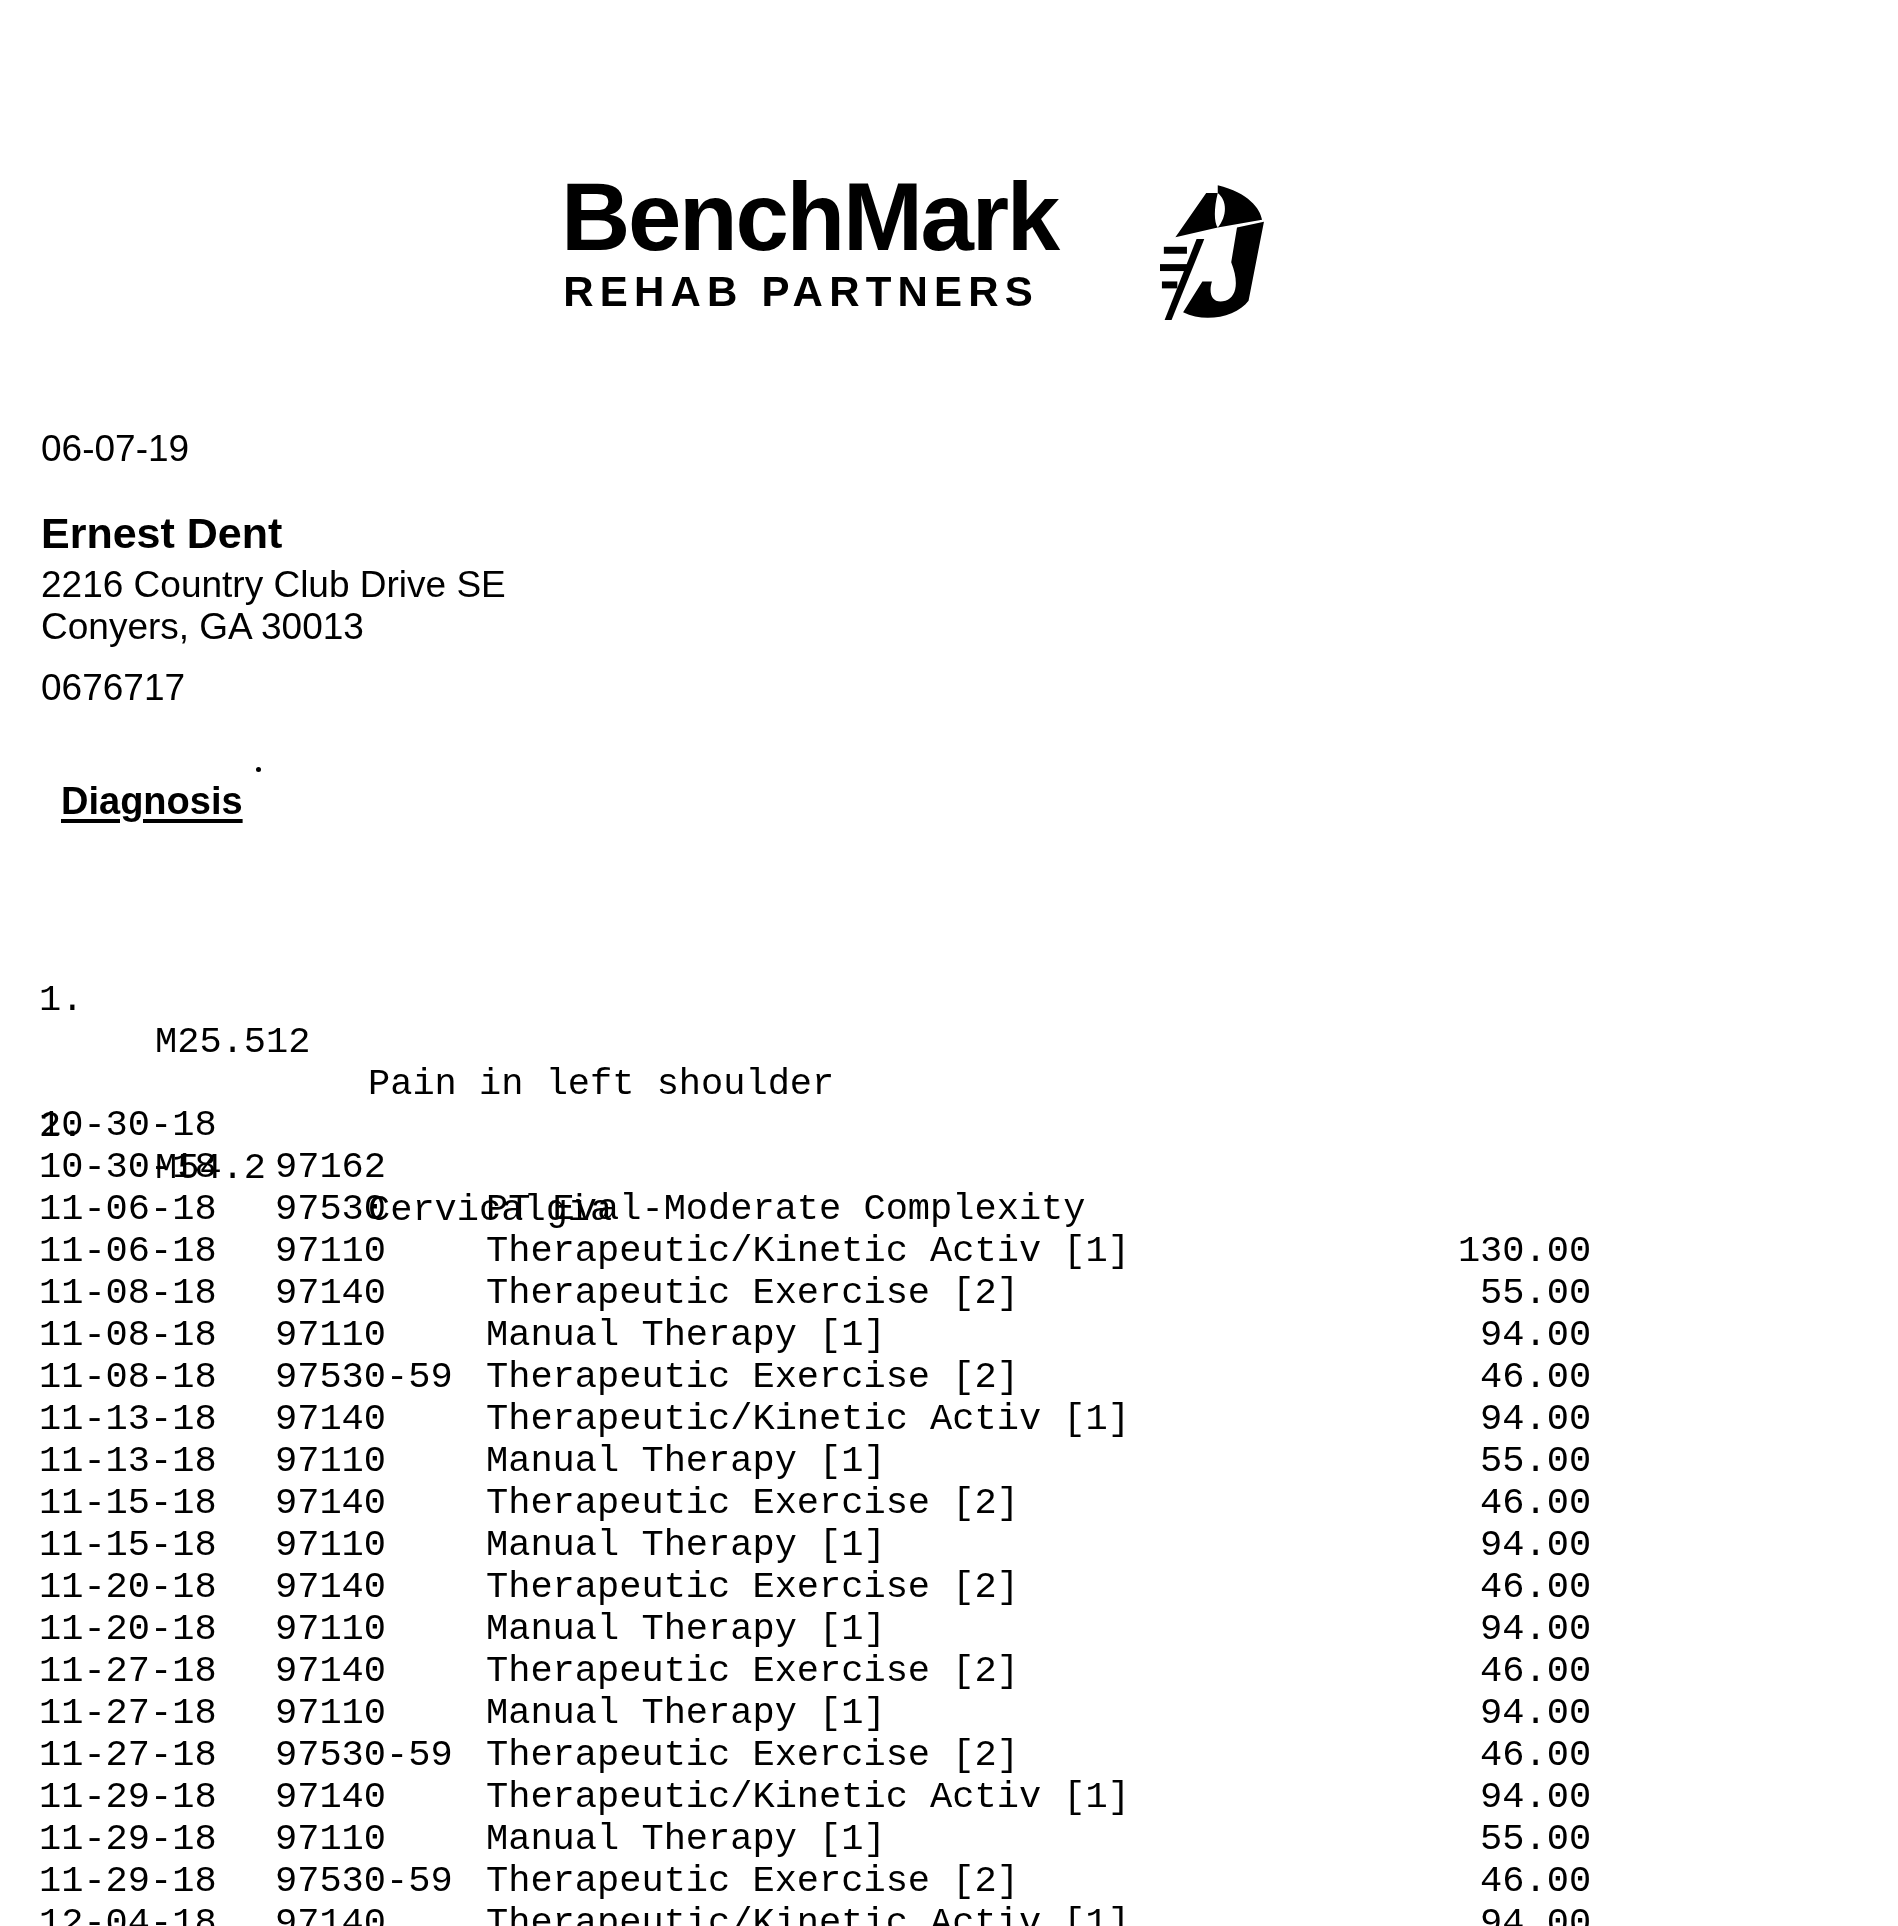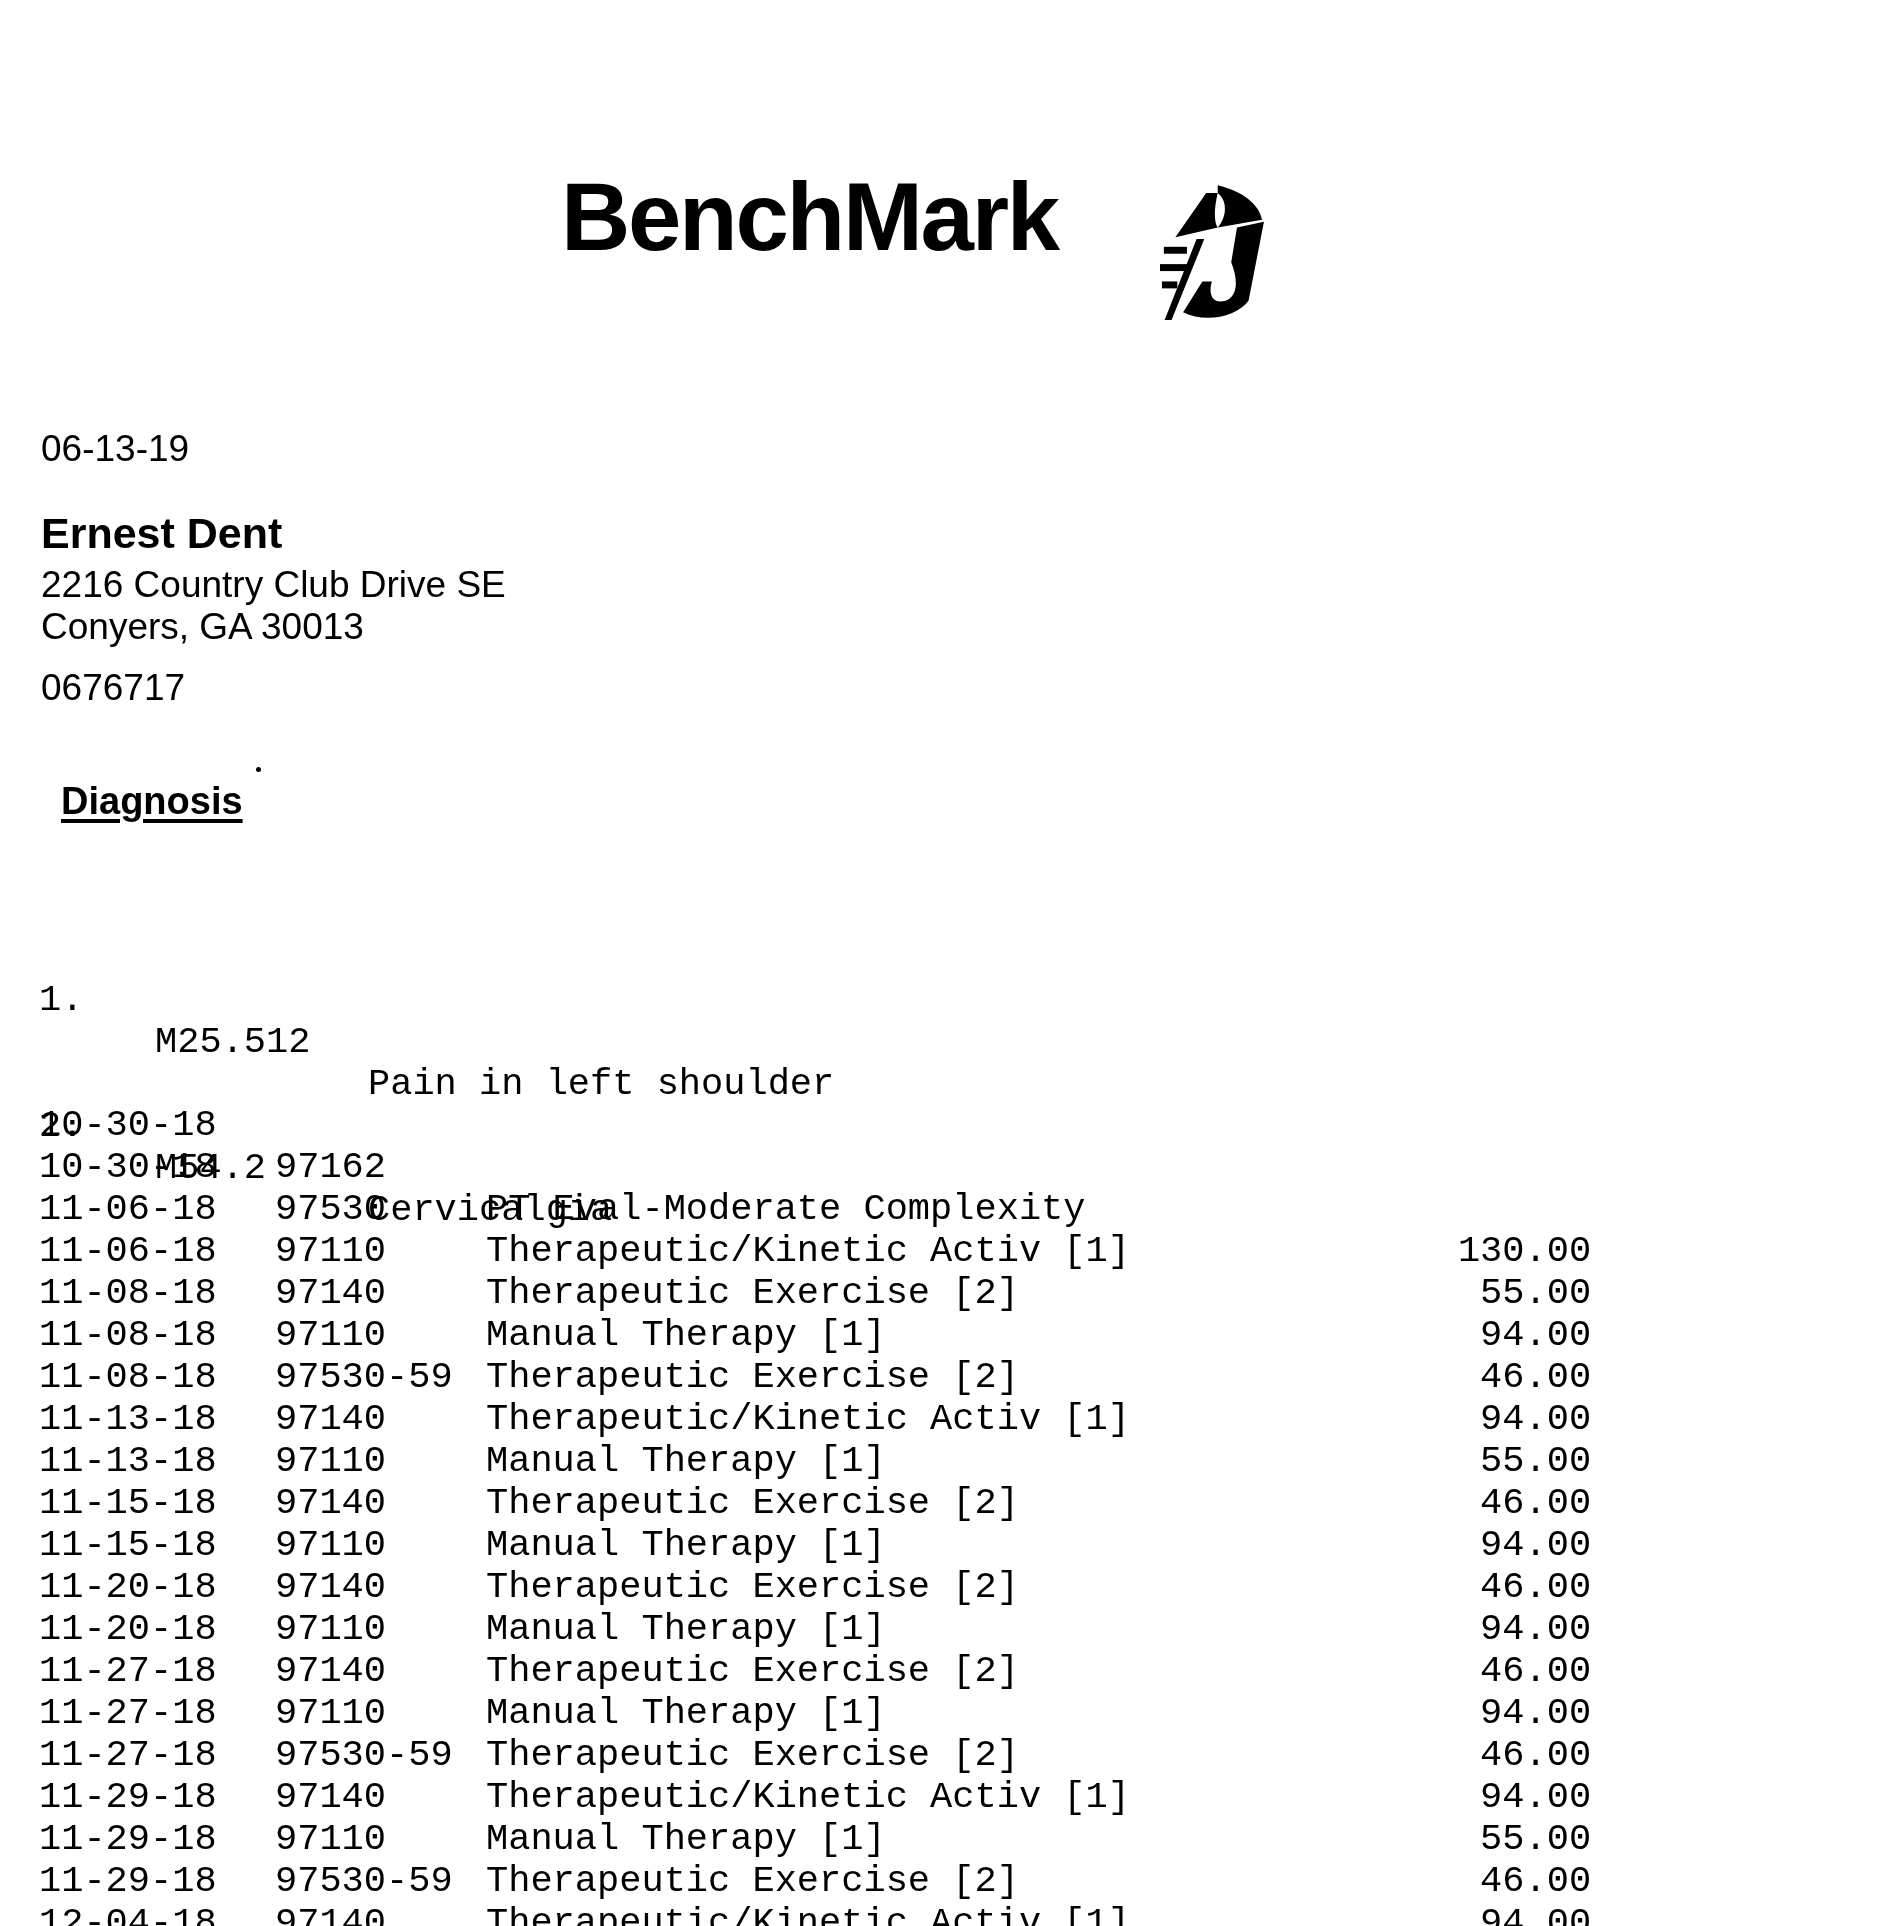--- a/index.html
+++ b/index.html
@@ -33,36 +33,37 @@
     .c-date { position: absolute; left: 0; }
     .c-code { position: absolute; left: 236px; }
     .c-desc { position: absolute; left: 447px; }
     .c-amt { position: absolute; right: 3.9px; text-align: right; }
   </style>
 </head>
 <body>
 
 <div class="abs logo">
   <div class="logo-word">BenchMark</div>
+  <div class="logo-sub">REHAB PARTNERS</div>
   <svg class="logo-mark" viewBox="0 0 400 360">
 
     <rect x="10" y="160" width="60" height="18" fill="#000"></rect>
     <rect x="0" y="205" width="70" height="18" fill="#000"></rect>
     <rect x="5" y="250" width="40" height="18" fill="#000"></rect>
 
     <path d="M150 0 C 230 20, 260 60, 265 90 L 150 110 C 175 80, 175 40, 150 20 Z" fill="#000"></path>
     <path d="M120 20 L 150 20 C 140 60, 140 95, 150 110 L 40 135 Z" fill="#000"></path>
 
     <path d="M95 140 L 115 140 L 30 350 L 12 350 Z" fill="#000"></path>
 
     <path d="M200 110 L 270 95 L 230 300 C 200 340, 120 360, 60 330 L 110 250 L 135 250 C 125 280, 135 310, 170 300 C 200 290, 205 250, 185 200 Z" fill="#000"></path>
   </svg>
 </div>
 
-<div class="abs sans date">06-13-19</div>
+<div class="abs sans date">06-07-19</div>
 <div class="abs sans name">Ernest Dent</div>
 <div class="abs sans addr1">2216 Country Club Drive SE</div>
 <div class="abs sans addr2">Conyers, GA 30013</div>
 <div class="abs sans acct">0676717</div>
 
 <div class="abs sans diag-head">Diagnosis</div>
 <div class="abs stray-dot"></div>
 
 <div class="abs mono diag-list">
   <div class="diag-row">

